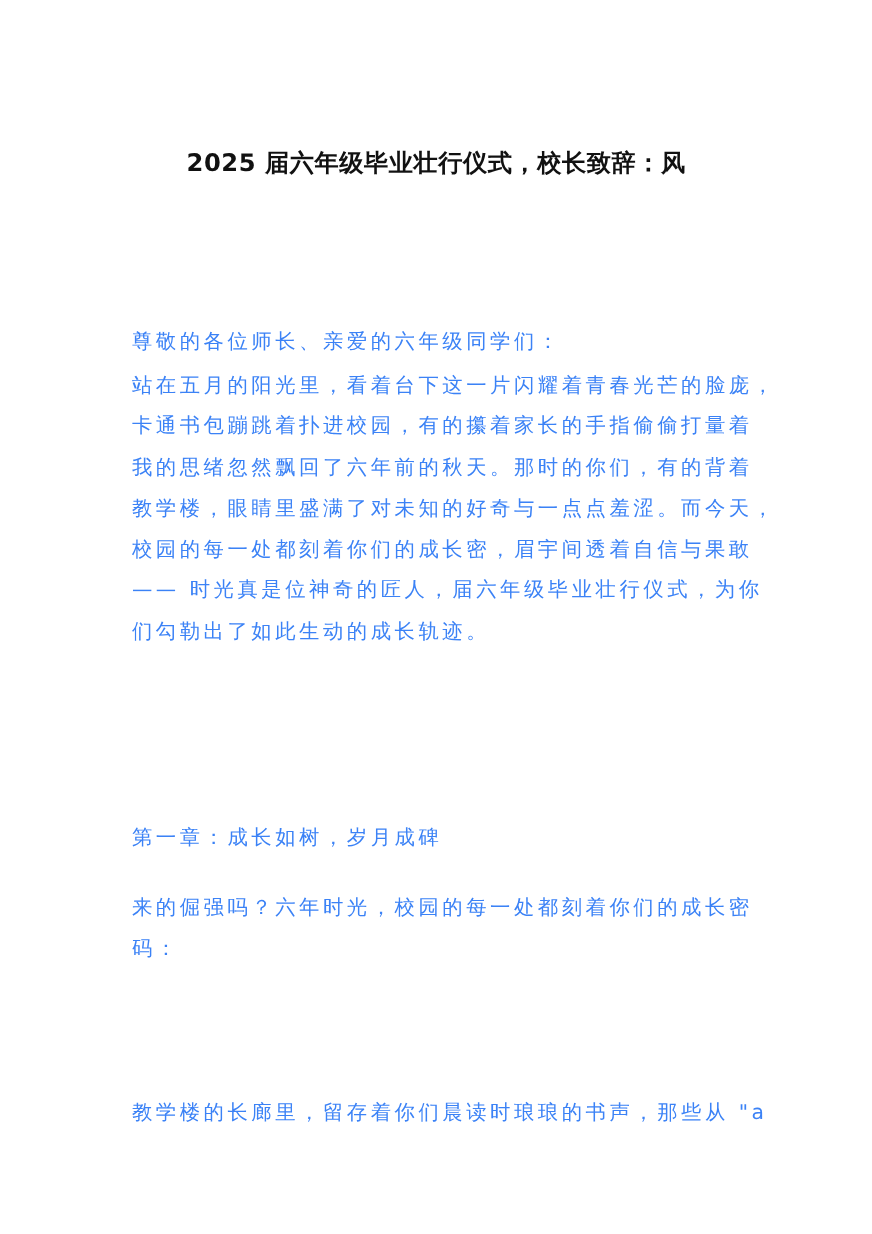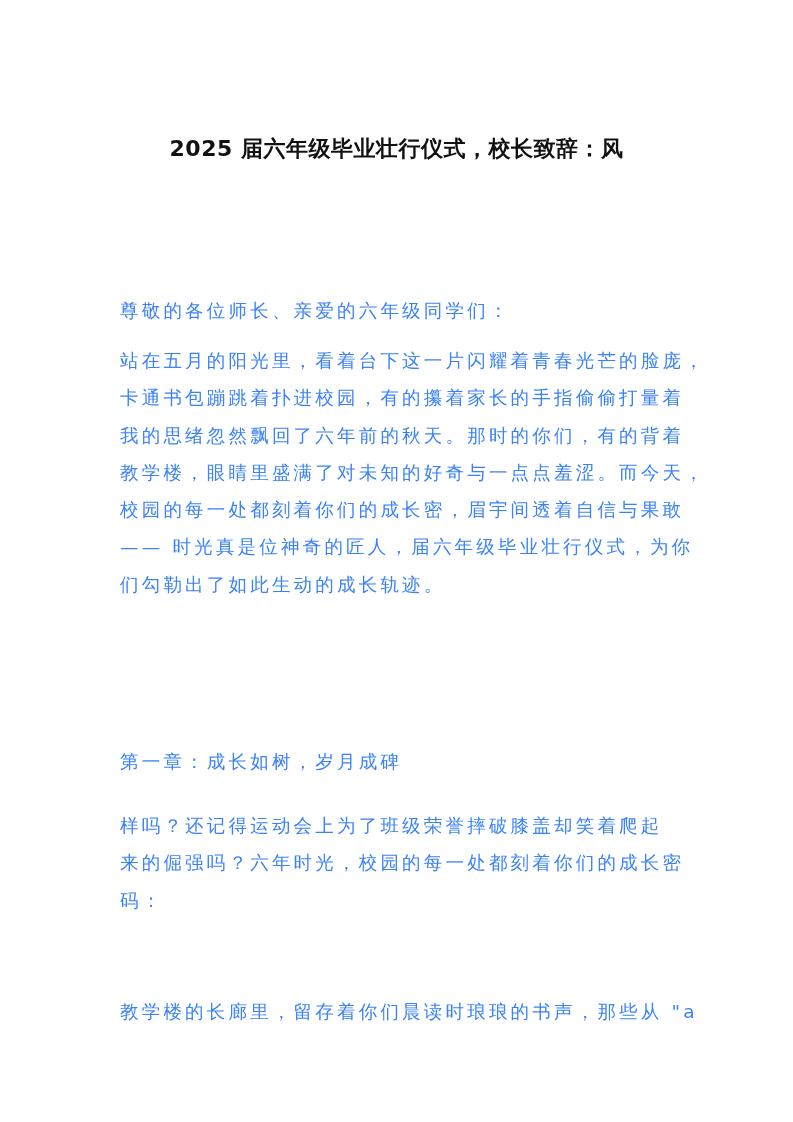--- a/index.html
+++ b/index.html
@@ -16,36 +16,35 @@
 <div>
 
   <h1 class="title" style="margin:0;">
     <span class="t1">2025 届六年级毕业壮行仪式，校长致辞：风</span>
   </h1>
 
   <div class="p" style="top:292px;">
     <span class="line">尊敬的各位师长、亲爱的六年级同学们：</span>
   </div>
 
-  <div class="p" style="top:342px;">
+  <div class="p" style="top:332px;">
     <span class="line">站在五月的阳光里，看着台下这一片闪耀着青春光芒的脸庞，</span>
     <span class="line">卡通书包蹦跳着扑进校园，有的攥着家长的手指偷偷打量着</span>
     <span class="line">我的思绪忽然飘回了六年前的秋天。那时的你们，有的背着</span>
     <span class="line">教学楼，眼睛里盛满了对未知的好奇与一点点羞涩。而今天，</span>
     <span class="line">校园的每一处都刻着你们的成长密，眉宇间透着自信与果敢</span>
     <span class="line">—— 时光真是位神奇的匠人，届六年级毕业壮行仪式，为你</span>
     <span class="line">们勾勒出了如此生动的成长轨迹。</span>
   </div>
 
   <div class="p" style="top:703px;margin-top:40px;">
     <span class="line">第一章：成长如树，岁月成碑</span>
   </div>
 
   <div class="p" style="top:807px;">
-    <span class="line">样吗？还记得运动会上为了班级荣誉摔破膝盖却笑着爬起</span>
     <span class="line">来的倔强吗？六年时光，校园的每一处都刻着你们的成长密</span>
     <span class="line">码：</span>
   </div>
 
   <div class="p" style="top:993px;">
     <span class="line">教学楼的长廊里，留存着你们晨读时琅琅的书声，那些从 "a</span>
   </div>
 
 </div>
 

